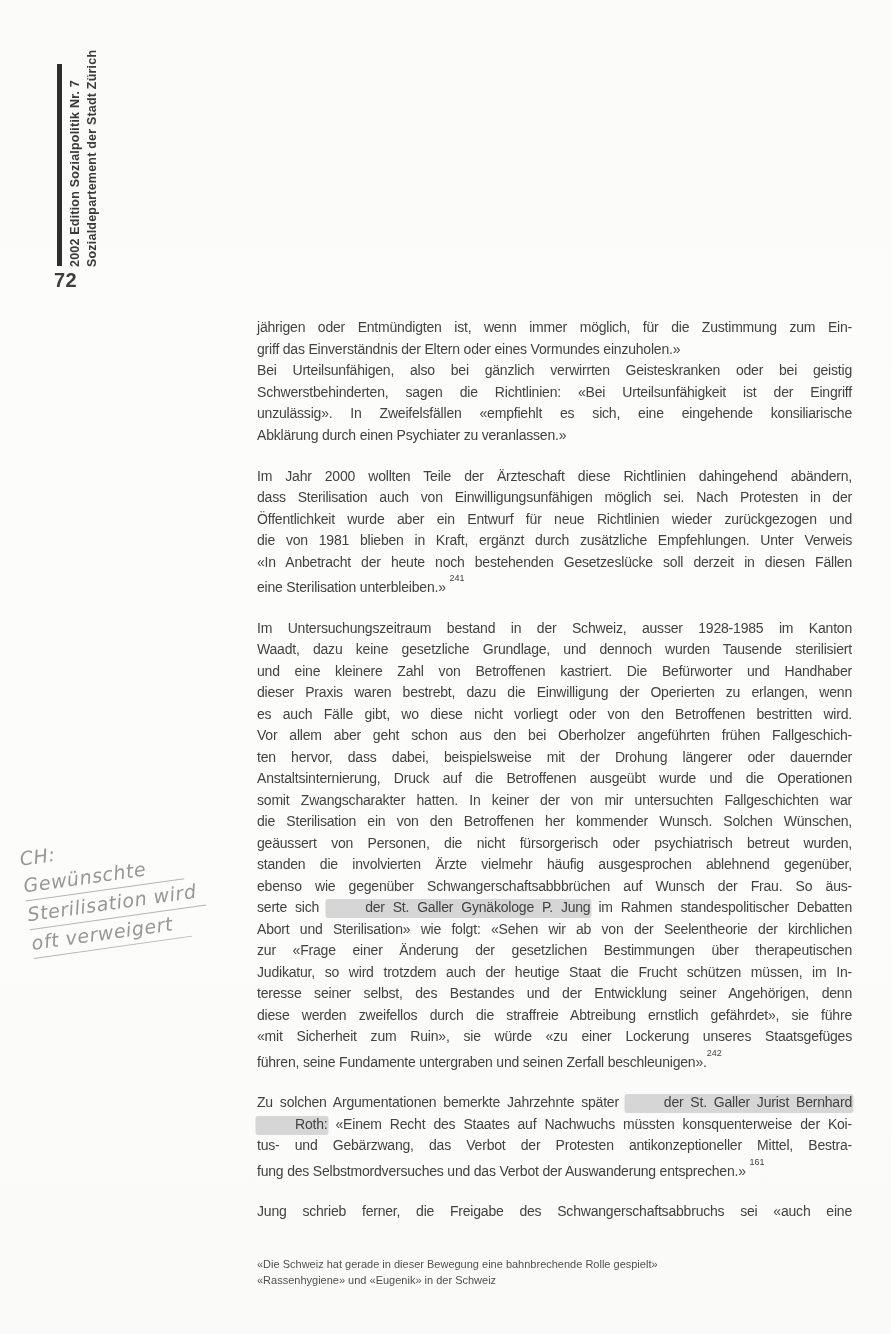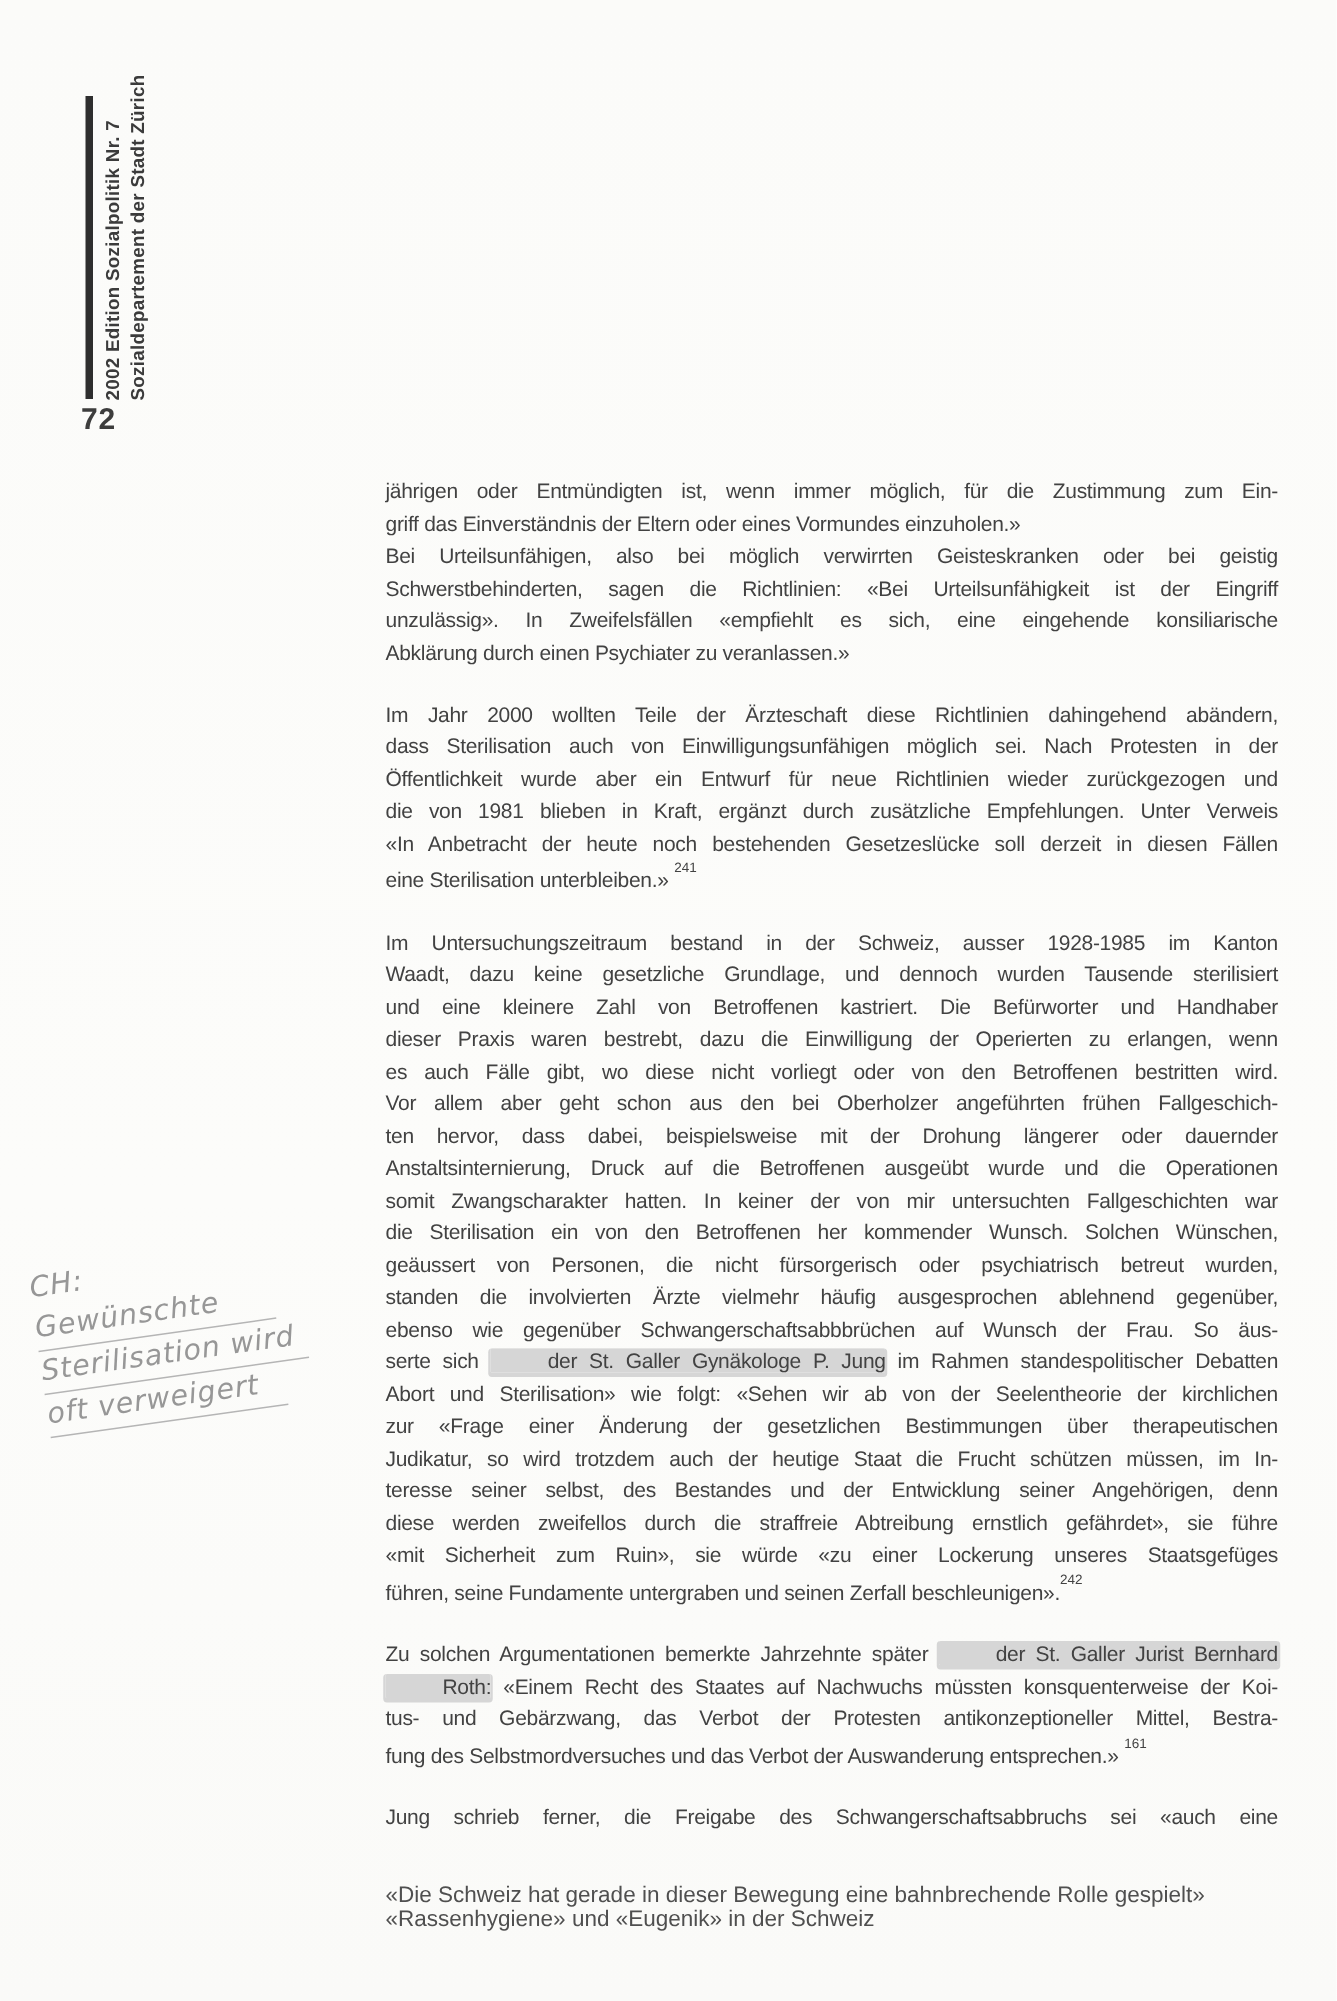--- a/index.html
+++ b/index.html
@@ -29,21 +29,21 @@
   .margin-note .u3 { padding-right:18px; }
   .body-text {
     position:absolute; left:257px; top:298px; width:595px;
     font-size:14px; line-height:21.5px; color:#424242; letter-spacing:-0.2px;margin-top:19px;
   }
   .para { margin:0 0 19.5px 0; }
   .line { text-align:justify; text-align-last:justify; }
   .line.noj { text-align-last:left; }
   .body-text sup { font-size:9px; letter-spacing:0; position:relative; top:-5px; }
   .hl { background:#d6d6d6; box-shadow:0 1.5px 0 1.5px #d6d6d6; border-radius:1px;padding-left:38px; }
-  .footer { position:absolute; left:257px; top:1256px; font-size:15px; line-height:16px; color:#4f4f4f; letter-spacing:0; }
+  .footer { position:absolute; left:257px; top:1256px; font-size:11px; line-height:16px; color:#4f4f4f; letter-spacing:0; }
 </style>
 </head>
 <body>
 
 <div class="page">
 
   <div class="vbar"></div>
 
   <div class="vtext">
     <div>2002 Edition Sozialpolitik Nr. 7</div>
@@ -56,21 +56,21 @@
     <div><span>CH:</span></div>
     <div><span class="ul u1">Gewünschte</span></div>
     <div><span class="ul u2">Sterilisation wird</span></div>
     <div><span class="ul u3">oft verweigert</span></div>
   </div>
 
   <div class="body-text">
       <div class="para">
         <div class="line"><span>jährigen oder Entmündigten ist, wenn immer möglich, für die Zustimmung zum Ein-</span></div>
         <div class="line noj"><span>griff das Einverständnis der Eltern oder eines Vormundes einzuholen.»</span></div>
-        <div class="line"><span>Bei Urteilsunfähigen, also bei möglich verwirrten Geisteskranken oder bei geistig</span></div>
+        <div class="line"><span>Bei Urteilsunfähigen, also bei gänzlich verwirrten Geisteskranken oder bei geistig</span></div>
         <div class="line"><span>Schwerstbehinderten, sagen die Richtlinien: «Bei Urteilsunfähigkeit ist der Eingriff</span></div>
         <div class="line"><span>unzulässig». In Zweifelsfällen «empfiehlt es sich, eine eingehende konsiliarische</span></div>
         <div class="line noj"><span>Abklärung durch einen Psychiater zu veranlassen.»</span></div>
       </div>
       <div class="para">
         <div class="line"><span>Im Jahr 2000 wollten Teile der Ärzteschaft diese Richtlinien dahingehend abändern,</span></div>
         <div class="line"><span>dass Sterilisation auch von Einwilligungsunfähigen möglich sei. Nach Protesten in der</span></div>
         <div class="line"><span>Öffentlichkeit wurde aber ein Entwurf für neue Richtlinien wieder zurückgezogen und</span></div>
         <div class="line"><span>die von 1981 blieben in Kraft, ergänzt durch zusätzliche Empfehlungen. Unter Verweis</span></div>
         <div class="line"><span>«In Anbetracht der heute noch bestehenden Gesetzeslücke soll derzeit in diesen Fällen</span></div>

